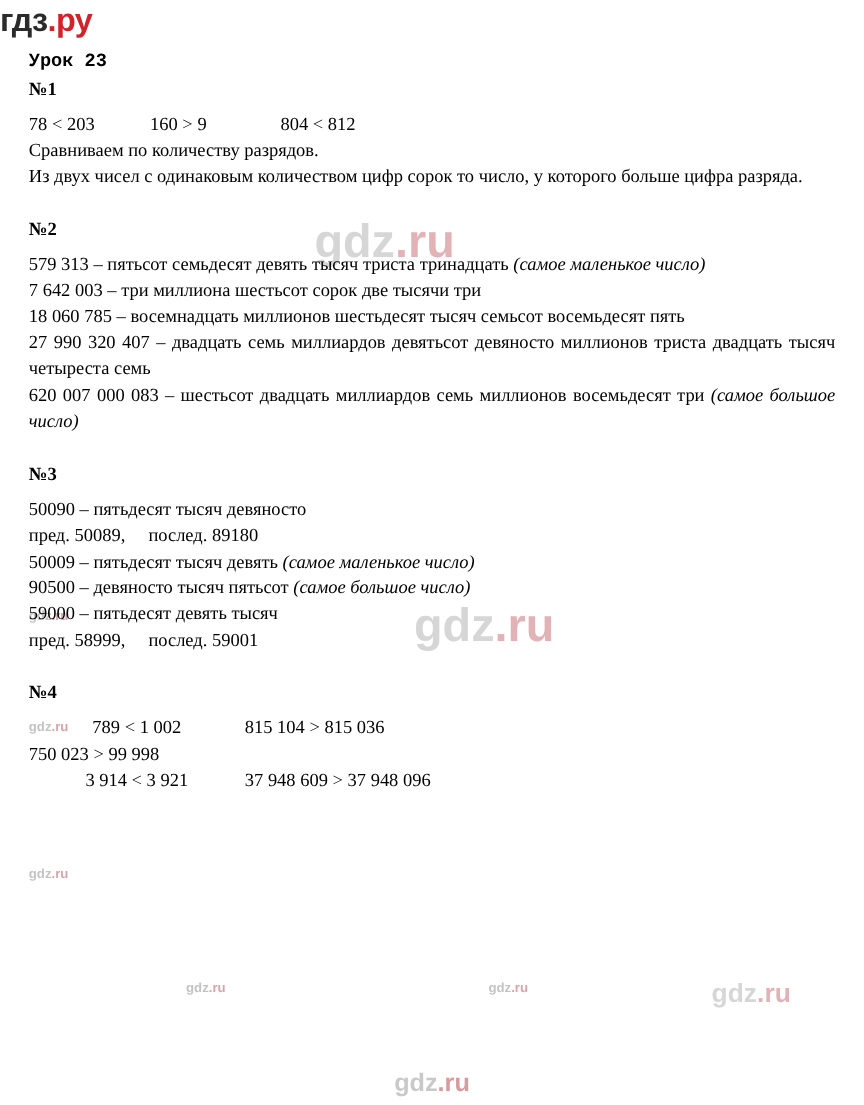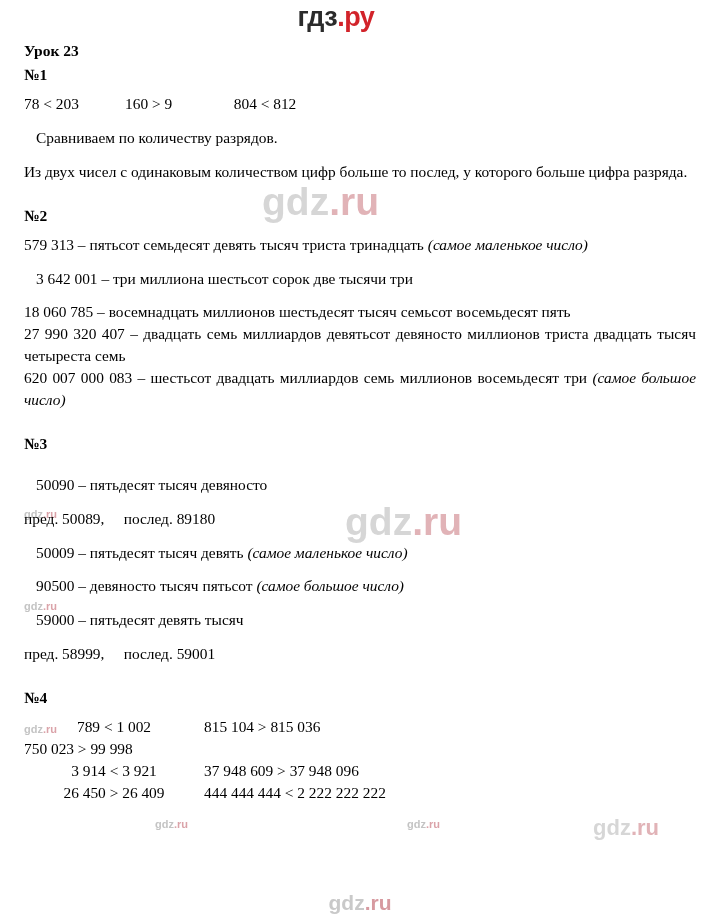--- a/index.html
+++ b/index.html
@@ -19,21 +19,20 @@
     position: relative;
     width: 720px;
     height: 921px;
   }
   
   .top-logo {
     position: absolute;
     top: 2px;
     left: 0;
     width: 672px;
-    text-align: center;
     font-family: "Liberation Sans", sans-serif;
     font-size: 27px;
     font-weight: bold;
     letter-spacing: -0.5px;
     color: #2b2b2b;
   }
   .top-logo .ru {
     color: #d2232a;
   }
   
@@ -65,35 +64,36 @@
     top: 40px;
     left: 24px;
     width: 672px;
     font-size: 15.4px;
     line-height: 1.42;
   }
   .lesson-title {
     font-weight: bold;
     font-size: 15.5px;
     margin: 0 0 2px 0;
+    font-family: Liberation Mono, monospace;
   }
   .task-num {
     font-weight: bold;
     font-size: 15.5px;
     margin: 0;
   }
   .spacer-lg { height: 22px; }
   .spacer-sm { height: 7px; }
   p.line {
     margin: 0;
     text-align: justify;
     text-justify: inter-word;
   }
   p.nojust {
-    margin: 12px;
+    margin: 0;
     text-align: left;
   }
   .ital { font-style: italic; }
   
   .row-cols {
     margin: 0;
     white-space: pre;
   }
   
   .t4row {
@@ -139,28 +139,28 @@
   <div class="wm-small" style="left:407px; top:818px;"><span>gdz</span><span class="ru">.ru</span></div>
 
   <div class="content">
 
     <p class="lesson-title">Урок 23</p>
 
     <p class="task-num">№1</p>
     <div class="spacer-sm"></div>
     <p class="row-cols">78 &lt; 203            160 &gt; 9                804 &lt; 812</p>
     <p class="nojust">Сравниваем по количеству разрядов.</p>
-    <p class="line">Из двух чисел с одинаковым количеством цифр больше то послед, у которого больше цифра разряда.</p>
+    <p class="line">Из двух чисел с одинаковым количеством цифр сорок то число, у которого больше цифра разряда.</p>
 
     <div class="spacer-lg"></div>
 
     <p class="task-num">№2</p>
     <div class="spacer-sm"></div>
     <p class="line"><span>579 313 – пятьсот семьдесят девять тысяч триста тринадцать </span><span class="ital">(самое маленькое число)</span></p>
-    <p class="nojust"><span>3 642 001 – три миллиона шестьсот сорок две тысячи три</span></p>
+    <p class="nojust"><span>7 642 003 – три миллиона шестьсот сорок две тысячи три</span></p>
     <p class="line"><span>18 060 785 – восемнадцать миллионов шестьдесят тысяч семьсот восемьдесят пять</span></p>
     <p class="line"><span>27 990 320 407 – двадцать семь миллиардов девятьсот девяносто миллионов триста двадцать тысяч четыреста семь</span></p>
     <p class="line"><span>620 007 000 083 – шестьсот двадцать миллиардов семь миллионов восемьдесят три </span><span class="ital">(самое большое число)</span></p>
 
     <div class="spacer-lg"></div>
 
     <p class="task-num">№3</p>
     <div class="spacer-sm"></div>
     <p class="nojust"><span>50090 – пятьдесят тысяч девяносто</span><span class="ital"></span></p>
     <p class="sub">пред. 50089,     послед. 89180</p>
@@ -177,22 +177,18 @@
       <span class="t4a">789 &lt; 1 002</span>
       <span class="t4b">815 104 &gt; 815 036</span>
     </div>
     <div class="t4row">
       <span class="t4b">750 023 &gt; 99 998</span>
     </div>
     <div class="t4row">
       <span class="t4a">3 914 &lt; 3 921</span>
       <span class="t4b">37 948 609 &gt; 37 948 096</span>
     </div>
-    <div class="t4row">
-      <span class="t4a">26 450 &gt; 26 409</span>
-      <span class="t4b">444 444 444 &lt; 2 222 222 222</span>
-    </div>
 
   </div>
 
   <div class="bottom-logo"><span>gdz</span><span class="ru">.ru</span></div>
 
 </div>
 
 </body></html>

